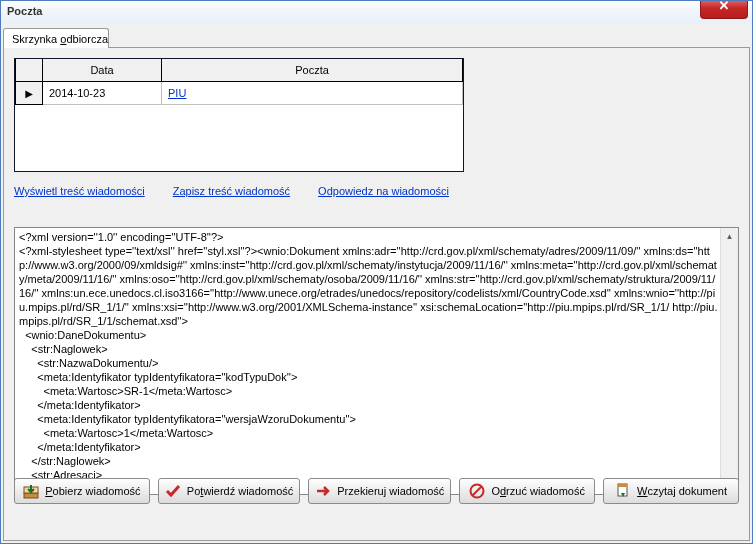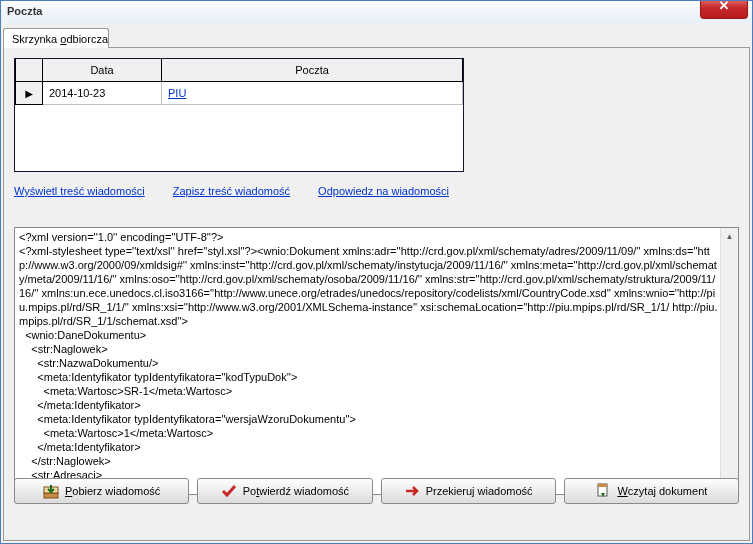--- a/index.html
+++ b/index.html
@@ -349,20 +349,27 @@
         <span>Po<span class="u">t</span>wierdź wiadomość</span>
       </div>
 
       <div class="btn">
         <svg class="icon" viewBox="0 0 16 16">
           <path d="M2 8 L12 8 M9 4 L13 8 L9 12" stroke="#c62828" stroke-width="2.5" fill="none"></path>
         </svg>
         <span>Przekieru<span class="u">j</span> wiadomość</span>
       </div>
 
+      <div class="btn">
+        <svg class="icon" viewBox="0 0 16 16">
+          <circle cx="8" cy="8" r="6.5" fill="none" stroke="#c62828" stroke-width="2"></circle>
+          <line x1="3.5" y1="12.5" x2="12.5" y2="3.5" stroke="#c62828" stroke-width="2"></line>
+        </svg>
+        <span>O<span class="u">d</span>rzuć wiadomość</span>
+      </div>
 
       <div class="btn">
         <svg class="icon" viewBox="0 0 16 16">
           <rect x="3" y="1" width="9" height="12" fill="#fff" stroke="#555"></rect>
           <rect x="3" y="1" width="9" height="3" fill="#c88b42"></rect>
           <path d="M6 10 L10 10 L8 14 Z" fill="#1d6f1d"></path>
         </svg>
         <span><span class="u">W</span>czytaj dokument</span>
       </div>
 

